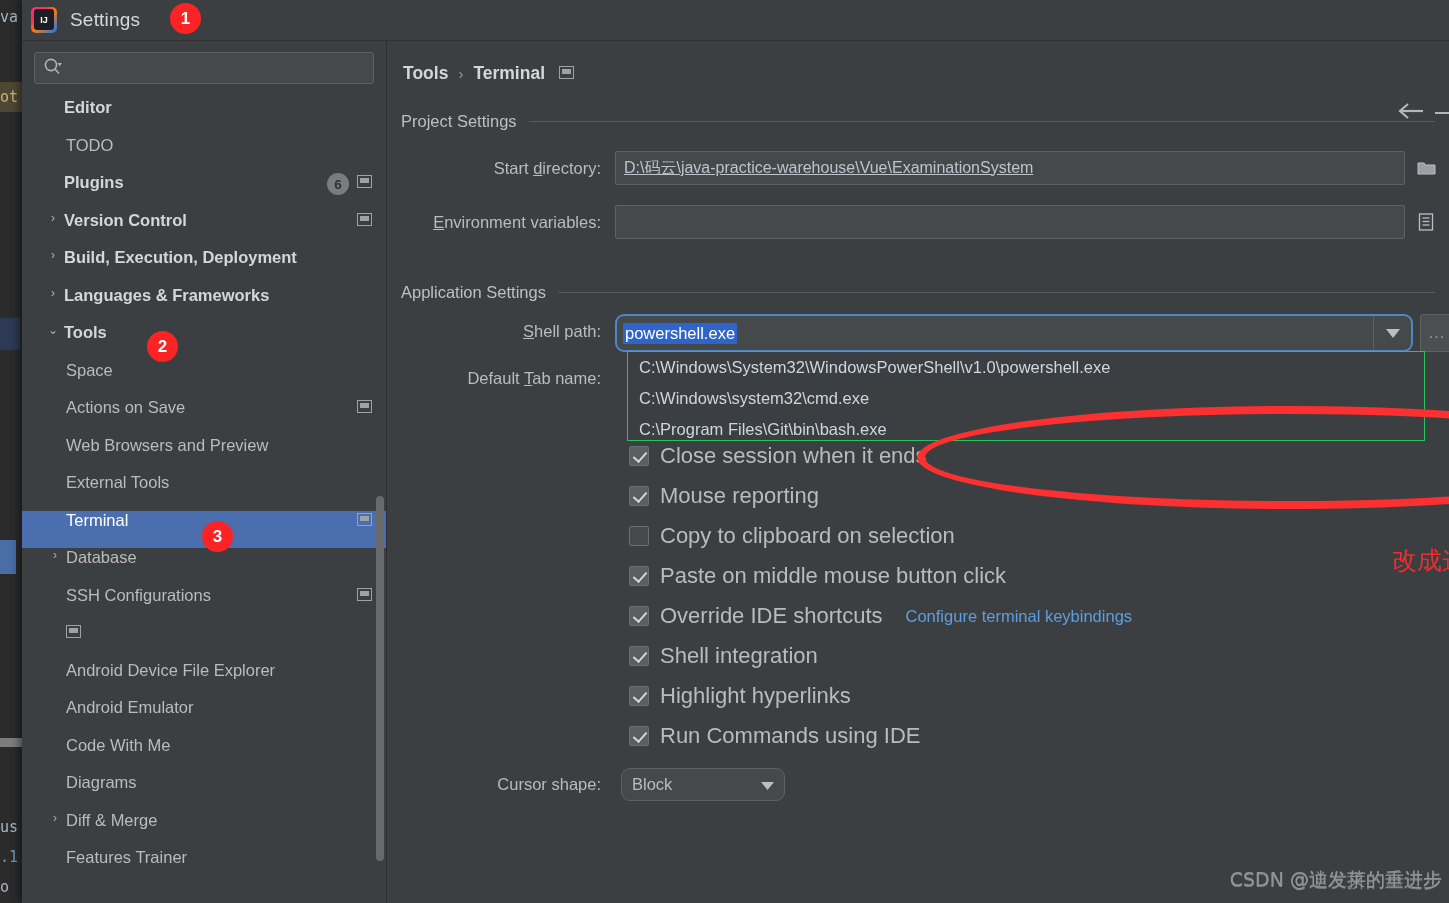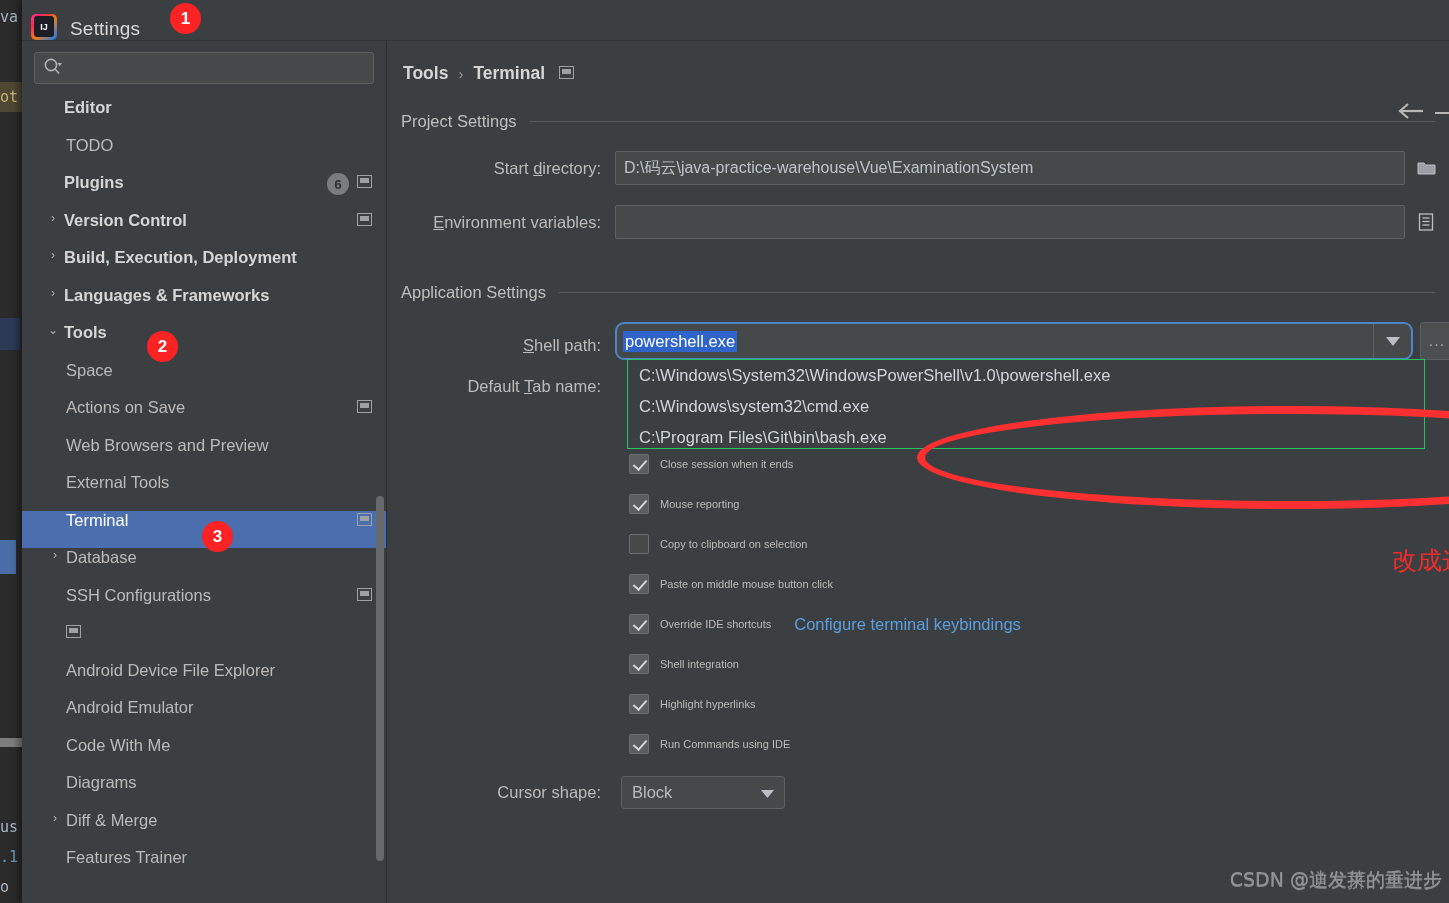--- a/index.html
+++ b/index.html
@@ -45,21 +45,21 @@
     position: absolute; left: 22px; top: 0; width: 1427px; height: 903px;
     background: #3c3f41;
     box-shadow: -3px 0 8px rgba(0,0,0,.45);
   }
 
   
   #title-bar {
     position: relative; height: 41px; width: 100%;
     background: #3c3f41;
     border-bottom: 1px solid #323232;
-    display: flex; align-items: flex-end;
+    display: flex; align-items: center;
   }
   #app-logo {
     width: 26px; height: 26px; margin-left: 9px;
     border-radius: 5px;
     background:
       linear-gradient(135deg,#ff318c 0%,#fe2857 26%,#f97a12 52%,#087cfa 100%);
     position: relative; overflow: hidden;
   }
   #app-logo::after {
     content: "IJ";
@@ -174,21 +174,21 @@
     color: #bbbbbb; font-size: 16.5px; flex: none;
   }
   .flabel u { text-decoration: underline; }
 
   .field {
     height: 34px; background: #45494a;
     border: 1px solid #5e6163; border-radius: 2px;
     display: flex; align-items: center;
     color: #bdc4cb; font-size: 16px; padding: 0 8px;
   }
-  #start-dir-field { width: 790px; }
+  #start-dir-field { width: 790px; text-decoration: underline; }
   #env-field { width: 790px; }
   .side-btn {
     width: 30px; height: 34px; margin-left: 6px;
     display: flex; align-items: center; justify-content: center;
     flex: none;
   }
 
   
   #shell-combo-wrap { position: relative; }
   #shell-combo {
@@ -241,28 +241,28 @@
     background: #5a5e60;
     position: relative;
   }
   .cb.unchecked { background: #45494a; }
   .cb.checked::after {
     content: ""; position: absolute;
     left: 6px; top: 2px; width: 6px; height: 11px;
     border: solid #d6d6d6; border-width: 0 2px 2px 0;
     transform: rotate(42deg);
   }
-  .cblabel { color: #bbbbbb; font-size: 11px; white-space: nowrap; }
+  .cblabel { color: #bbbbbb; font-size: 22px; white-space: nowrap; }
   .cblink { color: #5c9fe0; font-size: 16.5px; margin-left: 12px; }
 
   
   #cursor-row { display: flex; align-items: center; margin-top: 12px; }
   #cursor-select {
     width: 164px; height: 33px; margin-left: 6px;
-    background: #45494a; border: 1px solid #5e6163; border-radius: 3px;
+    background: #45494a; border: 1px solid #5e6163; border-radius: 9px;
     display: flex; align-items: center; padding: 0 10px;
     color: #bbbbbb; font-size: 16.5px;
   }
   #cursor-select .spacer { flex: 1; }
 
   
   #red-oval {
     position: absolute; left: 530px; top: 365px;
     width: 745px; height: 103px;
     border: 8px solid #fc3030; border-radius: 50%;
@@ -500,21 +500,21 @@
             <line x1="4.5" y1="12" x2="11.5" y2="12" stroke="#b9bfc4" stroke-width="1.3"></line>
           </svg>
         </div>
       </div>
 
       <div class="section-head" style="margin-top:44px">
         <span>Application Settings</span>
         <span class="rule"></span>
       </div>
 
-      <div class="frow" style="margin-top:20px; align-items:center">
+      <div class="frow" style="margin-top:12px; align-items:flex-start">
         <div class="flabel" style="margin-top:8px">
           <u>S</u><span>hell path:</span>
         </div>
 
         <div id="shell-combo-wrap">
           <div id="shell-combo">
             <span id="shell-value">powershell.exe</span>
             <span class="spacer"></span>
             <span id="shell-arrow">
               <svg width="14" height="9" viewBox="0 0 14 9">

